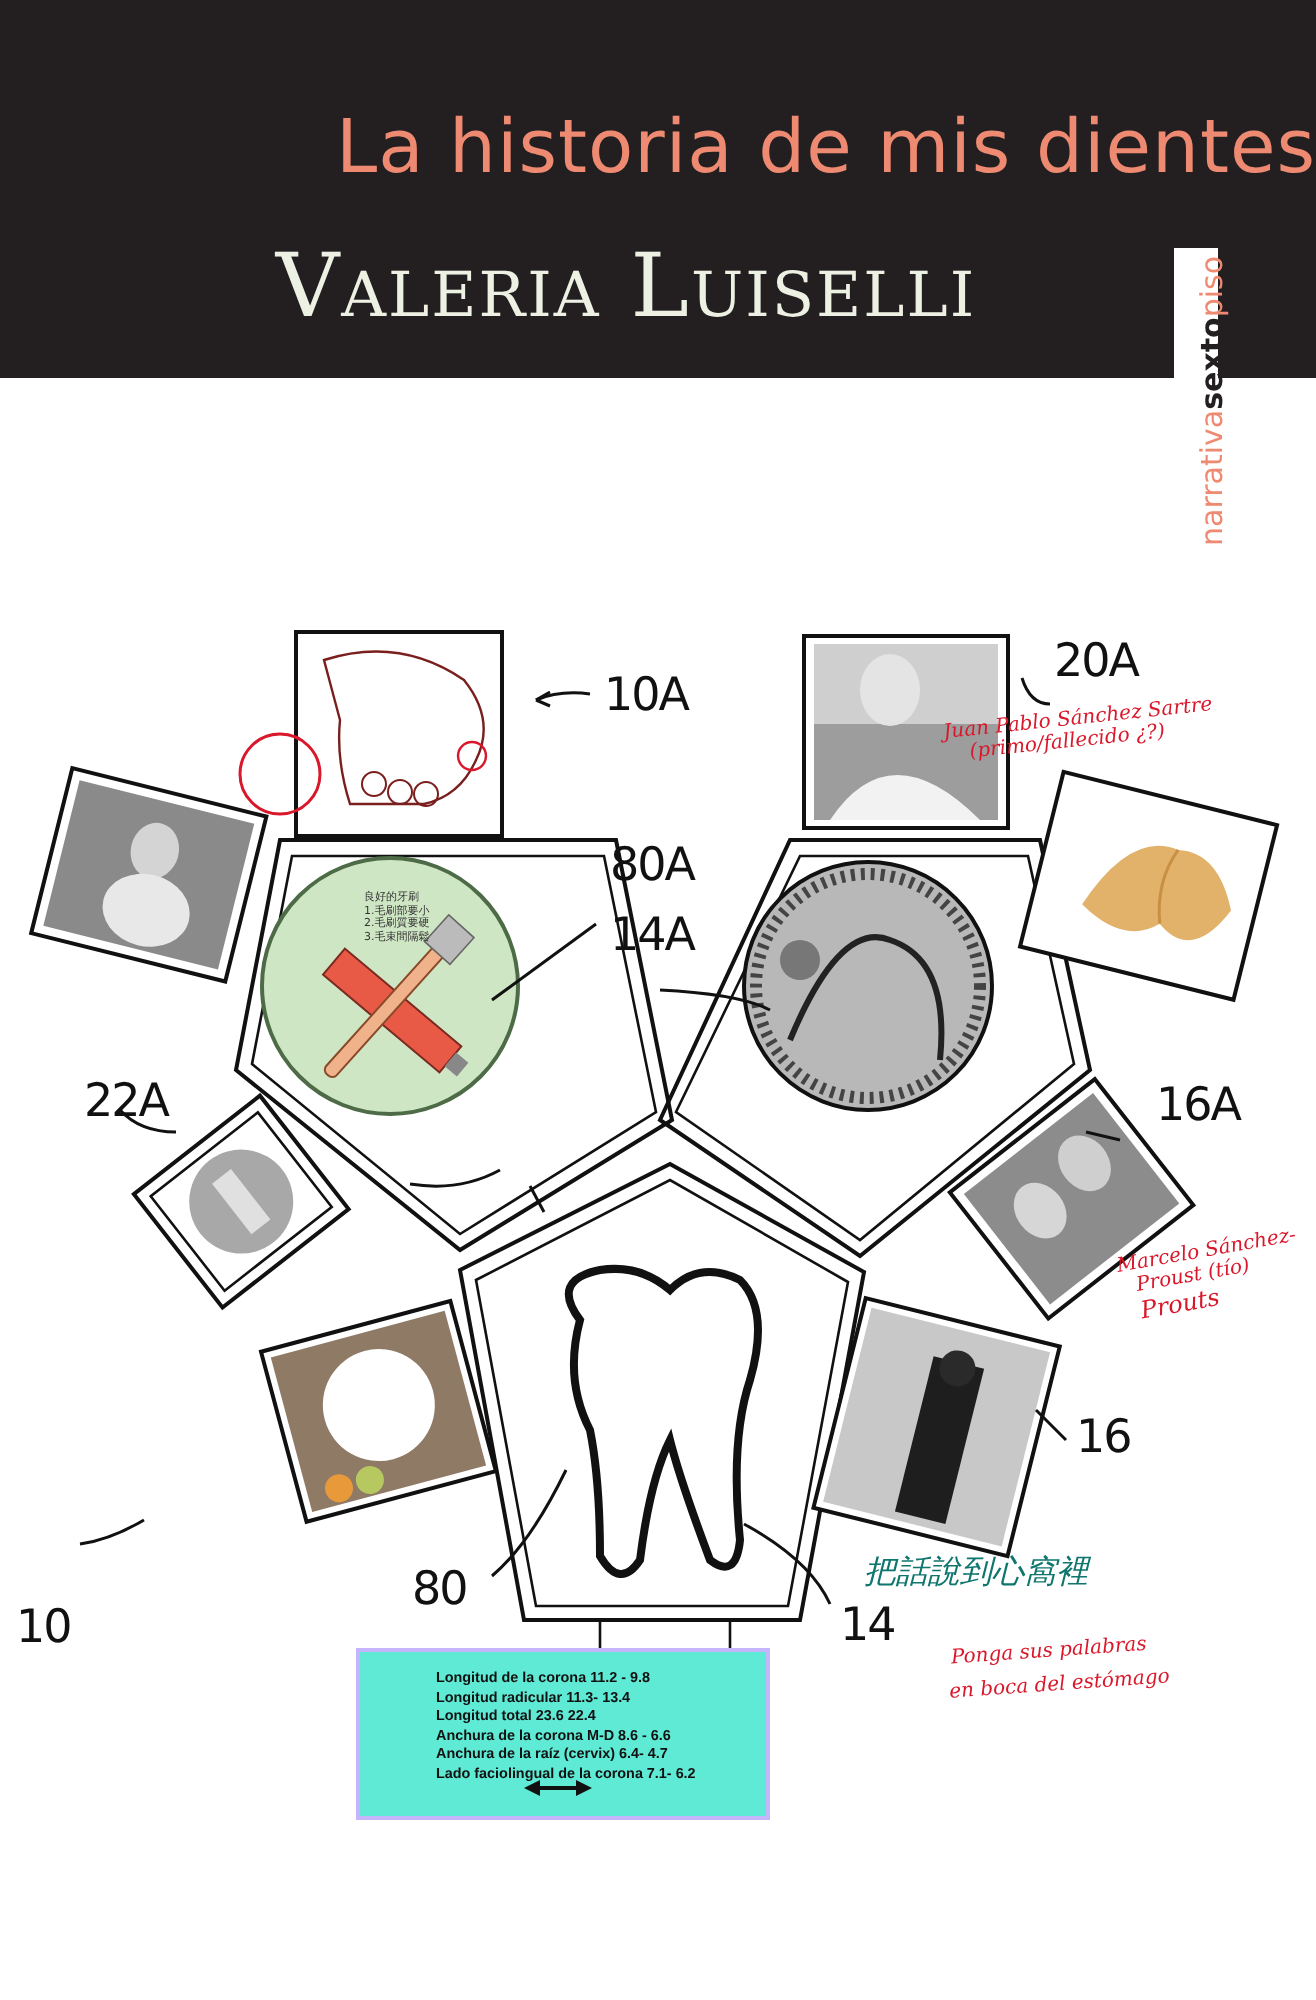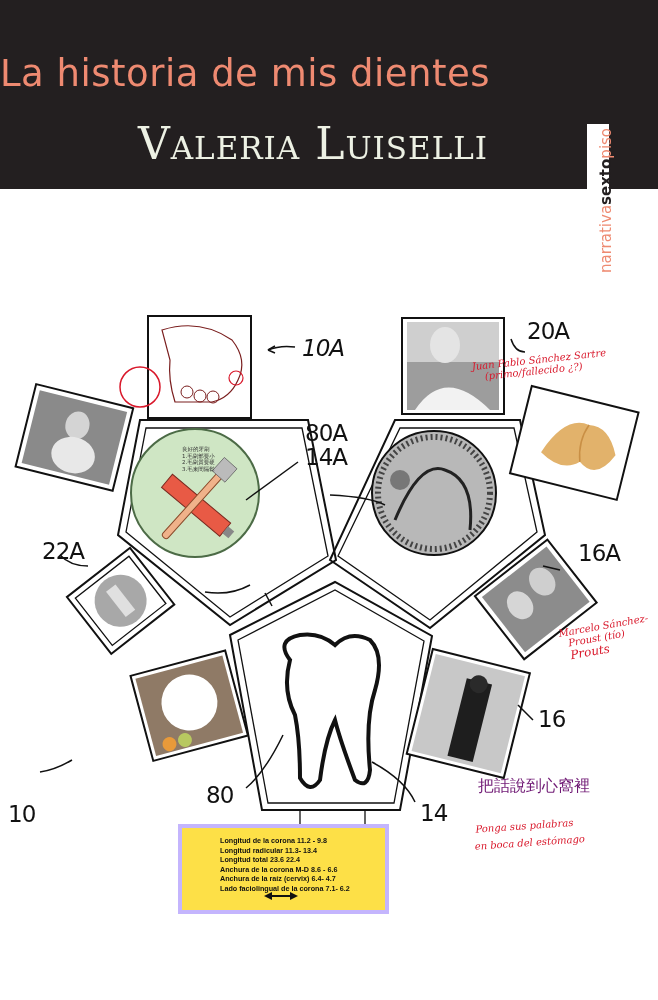--- a/index.html
+++ b/index.html
@@ -1,30 +1,30 @@
 <!DOCTYPE html>
 <html><head>
 <meta charset="utf-8">
 <style>
   html, body { margin:0; padding:0; }
   body { width:658px; height:1000px; background:#ffffff; position:relative; overflow:hidden; font-family:"Liberation Sans", sans-serif; }
   .header { position:absolute; left:0; top:0; width:658px; height:189px; background:#231f20; }
-  .title { position:absolute; left:0; width:658px; top:52px; text-align:left; color:#ee8a71; font-family:"DejaVu Sans", sans-serif; font-size:37px; letter-spacing:0.5px; }
+  .title { position:absolute; left:0; width:658px; top:52px; text-align:right; color:#ee8a71; font-family:"DejaVu Sans", sans-serif; font-size:37px; letter-spacing:0.5px; }
   .author { position:absolute; left:0; width:658px; top:118px; text-align:center; color:#edf1e4; font-family:"DejaVu Serif", serif; font-size:44px; font-variant:small-caps; letter-spacing:1px; transform:translateX(-16px); }
   .imprint-tab { position:absolute; left:587px; top:124px; width:22px; height:66px; background:#ffffff; }
   .imprint-text { position:absolute; left:598px; top:273px; transform-origin:0 0; transform:rotate(-90deg); white-space:nowrap; font-family:"DejaVu Sans", sans-serif; font-size:15px; line-height:16px; }
   .imprint-text .a { color:#ee8a71; }
   .imprint-text .b { color:#231f20; font-weight:bold; }
   .imprint-text .c { color:#ee8a71; }
   svg.art { position:absolute; left:0; top:190px; }
   .label { position:absolute; font-family:"DejaVu Sans", sans-serif; font-size:23px; color:#111; letter-spacing:-1px; }
-  .spec { position:absolute; left:178px; top:824px; width:203px; height:82px; border:4px solid #c4b5fd; background:#fde047; }
+  .spec { position:absolute; left:178px; top:824px; width:203px; height:82px; border:2px solid #c4b5fd; background:#5eead4; }
   .spec-lines { position:absolute; left:38px; top:8px; font-family:"Liberation Sans", sans-serif; font-weight:bold; font-size:7.2px; line-height:9.5px; color:#111; white-space:nowrap; }
   .spec-arrow { position:absolute; left:82px; top:64px; width:34px; height:8px; }
-  .chinese { position:absolute; left:478px; top:776px; font-family:"DejaVu Sans", sans-serif; font-size:16px; color:#701a75; }
+  .chinese { position:absolute; left:432px; top:776px; font-family:"DejaVu Sans", sans-serif; font-style:italic; font-size:16px; color:#0f766e; }
   .note { position:absolute; font-family:"DejaVu Serif", serif; font-style:italic; color:#d9182b; font-size:10px; white-space:nowrap; }
 </style>
 </head>
 <body>
 
 <div class="header"></div>
 <div class="title">La historia de mis dientes</div>
 <div class="author">Valeria Luiselli</div>
 <div class="imprint-tab"></div>
 <div class="imprint-text"><span class="a">narrativa</span><span class="b">sexto</span><span class="c">piso</span></div>
@@ -135,24 +135,24 @@
     <path d="M560 570 L543 566"></path>
     <path d="M40 772 Q55 770 72 760"></path>
     <path d="M246 788 Q265 772 283 735"></path>
     <path d="M533 720 Q525 712 518 705"></path>
     <path d="M415 802 Q405 780 372 762"></path>
     <path d="M250 585 Q230 596 205 592"></path>
     <path d="M265 593 L272 606"></path>
   </g>
 </svg>
 
-<div class="label" style="left:302px;top:335px;font-style:italic;">10A</div>
+<div class="label" style="left:302px;top:335px;">10A</div>
 <div class="label" style="left:527px;top:318px;">20A</div>
 <div class="label" style="left:305px;top:420px;">80A</div>
-<div class="label" style="left:305px;top:444px;">14A</div>
+<div class="label" style="left:305px;top:455px;">14A</div>
 <div class="label" style="left:18px;top:538px;margin-left:24px;">22A</div>
 <div class="label" style="left:578px;top:540px;">16A</div>
 <div class="label" style="left:8px;top:762px;margin-top:39px;">10</div>
 <div class="label" style="left:206px;top:782px;">80</div>
 <div class="label" style="left:538px;top:706px;">16</div>
 <div class="label" style="left:420px;top:800px;">14</div>
 
 <div style="position:absolute;left:182px;top:446px;font-family:'DejaVu Sans',sans-serif;font-size:5.5px;line-height:6.5px;color:#333;">
   <div>良好的牙刷</div>
   <div>1.毛刷部要小</div>

